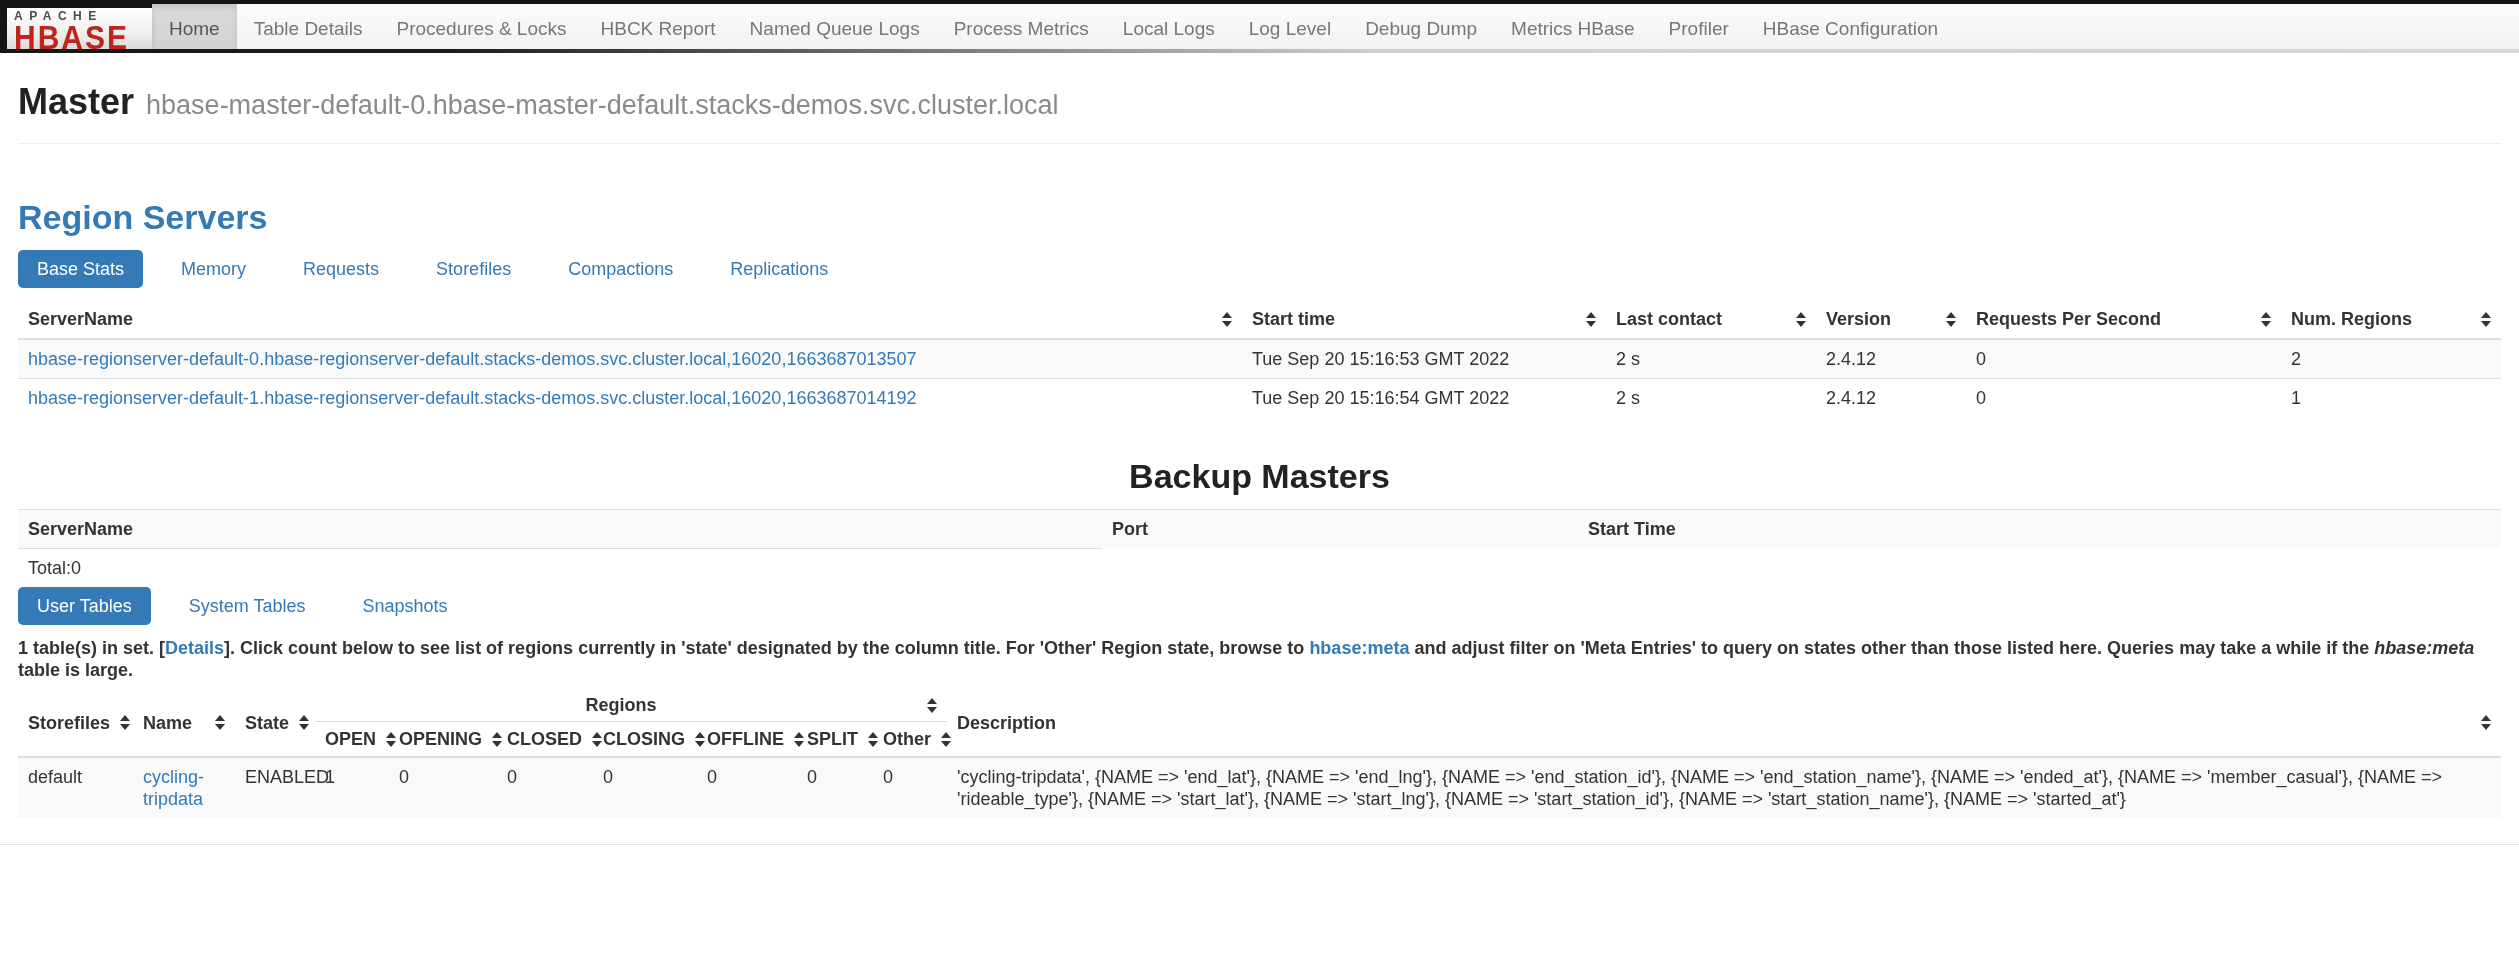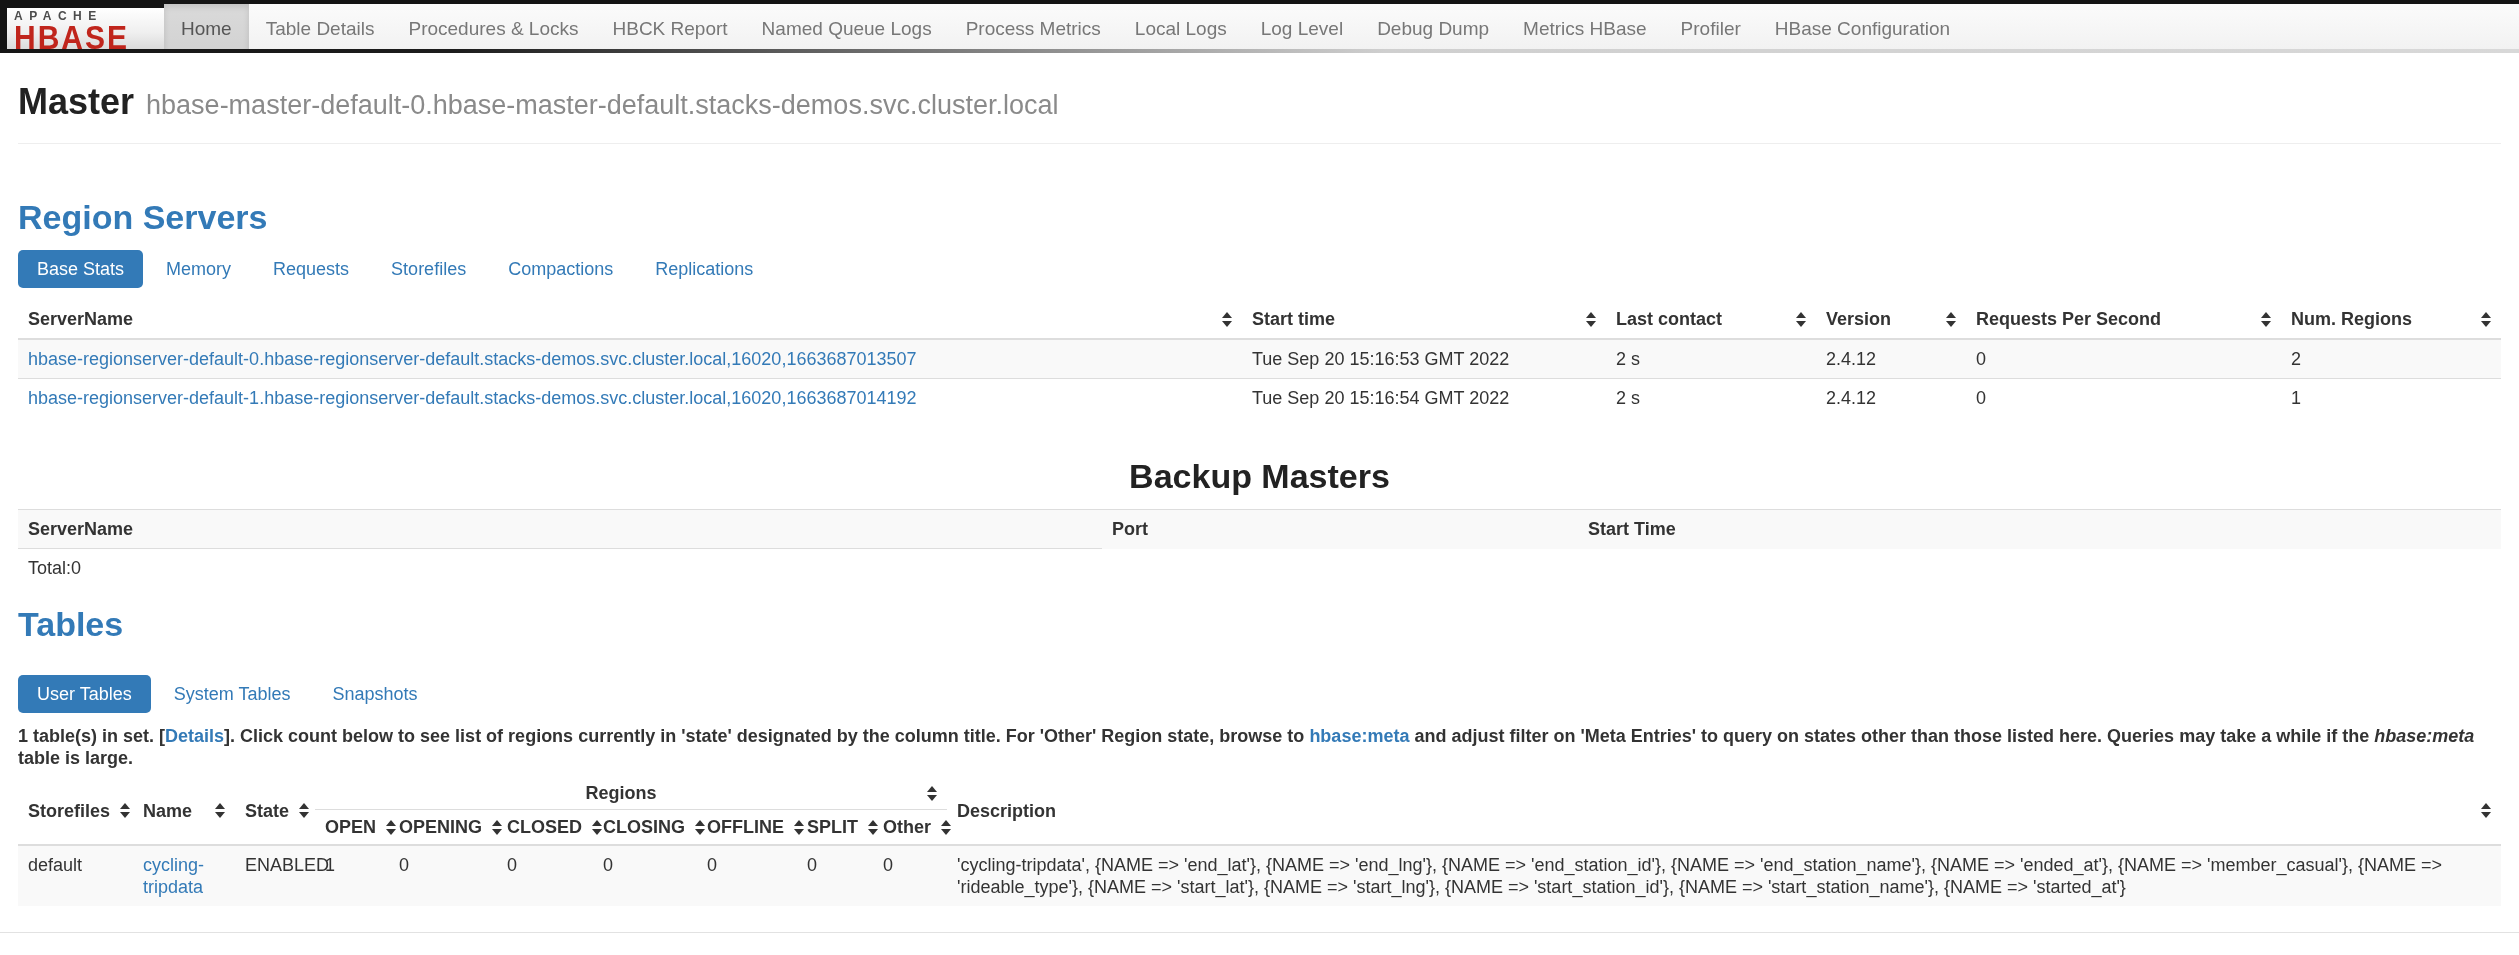--- a/index.html
+++ b/index.html
@@ -20,21 +20,21 @@
     padding-top:4px;
   }
   .navbar::before { 
     content:""; position:absolute; top:0; left:0; right:0; height:4px; background:#141414;
   }
   .navbar::after { 
     content:""; position:absolute; bottom:0; left:0; right:0; height:4px;
     background:linear-gradient(to right,#161616 0%,#1c1c1c 18%,#cfcfcf 55%,#d8d8d8 100%);
   }
   .brand {
-    width:164px; background:#141414; padding:4px 0 4px 7px; display:block; flex:0 0 auto;
+    width:152px; background:#141414; padding:4px 0 4px 7px; display:block; flex:0 0 auto;
   }
   .brand-inner {
     height:100%; background:linear-gradient(#ffffff 0%,#efefef 60%,#dbdbdb 100%);
     padding:2px 6px 0 7px;
   }
   .brand-apache {
     font-size:12px; font-weight:bold; letter-spacing:6.5px; color:#4c4c4c; line-height:13px;
   }
   .brand-hbase {
     font-size:30px; font-weight:800; color:#c0251c; letter-spacing:2px; line-height:28px;
@@ -58,21 +58,21 @@
   .container { padding:0 18px; }
 
   h2 { font-weight:bold; font-size:34px; line-height:38px; margin:0; }
   h2.blue { color:#337ab7; }
   h2.dark { color:#222;text-align:center; }
   .h2-rs { margin:54px 0 14px 0; }
   .h2-bm { margin:40px 0 14px 0; }
   .h2-ut { margin:18px 0 32px 0; }
 
   
-  .pills { list-style:none; display:flex; gap:4px; margin:0 0 12px 0; padding:0; }
+  .pills { list-style:none; display:flex; gap:19px; margin:0 0 12px 0; padding:0; }
   .pill { padding:9px 19px; font-size:18px; line-height:20px; color:#337ab7; border-radius:5px; cursor:pointer; }
   .pill.active { background:#337ab7; color:#fff; }
 
   
   table.tbl { width:100%; border-collapse:collapse; table-layout:fixed; font-size:18px; }
   .tbl th { text-align:left; font-weight:bold; padding:8px 10px; line-height:22px; }
   .tbl td { padding:8px 10px; line-height:22px; border-top:1px solid #ddd; }
   .tbl tbody tr:nth-child(odd) { background:#f9f9f9; }
   .tbl thead th { border-bottom:2px solid #ddd; }
   .tbl.bm th { border-bottom:none; border-top:1px solid #ddd; }
@@ -217,21 +217,20 @@
         <th>ServerName</th>
         <th>Port</th>
         <th>Start Time</th>
       </tr>
       <tr>
         <td>Total:0</td>
       </tr>
     </tbody>
   </table>
 
-  <h2 class="blue h2-ut">Tables</h2>
 
   <ul class="pills">
     <li class="pill active">User Tables</li>
     <li class="pill">System Tables</li>
     <li class="pill">Snapshots</li>
   </ul>
 
   <p class="note"><span class="brk">1 table(s) in set. [</span><a>Details</a><span class="brk">]. Click count below to see list of regions currently in 'state' designated by the column title. For 'Other' Region state, browse to </span><a>hbase:meta</a><span class="brk"> and adjust filter on 'Meta Entries' to query on states other than those listed here. Queries may take a while if the </span><em>hbase:meta</em><span class="brk"> table is large.</span></p>
 
   <table class="tbl ut">

